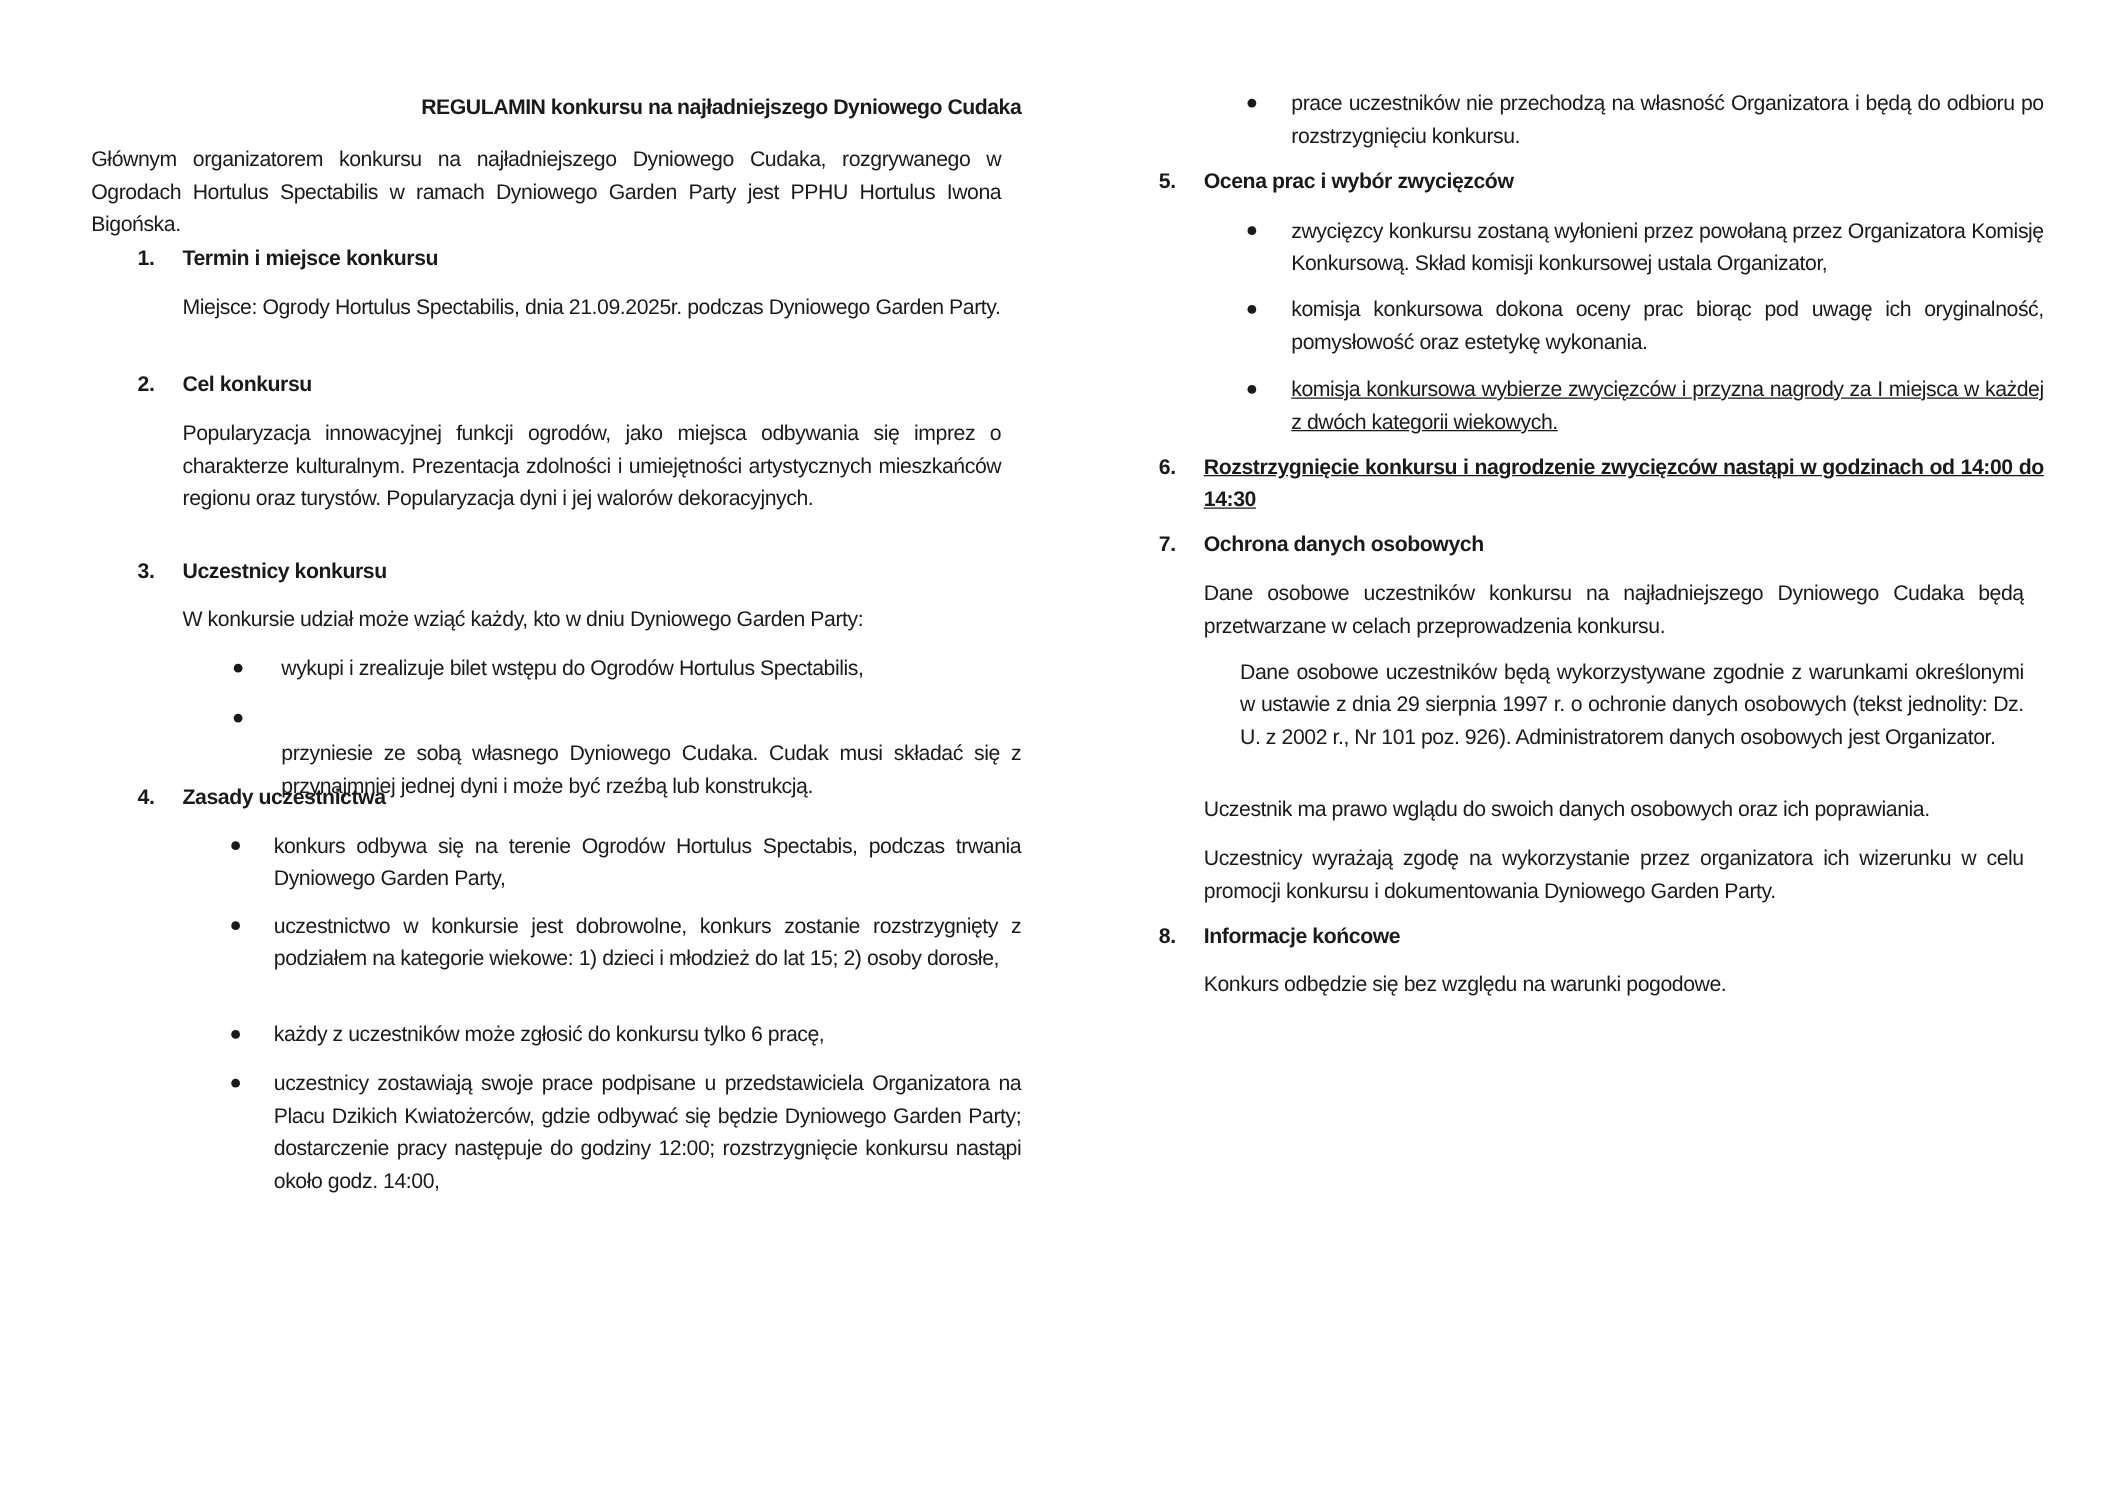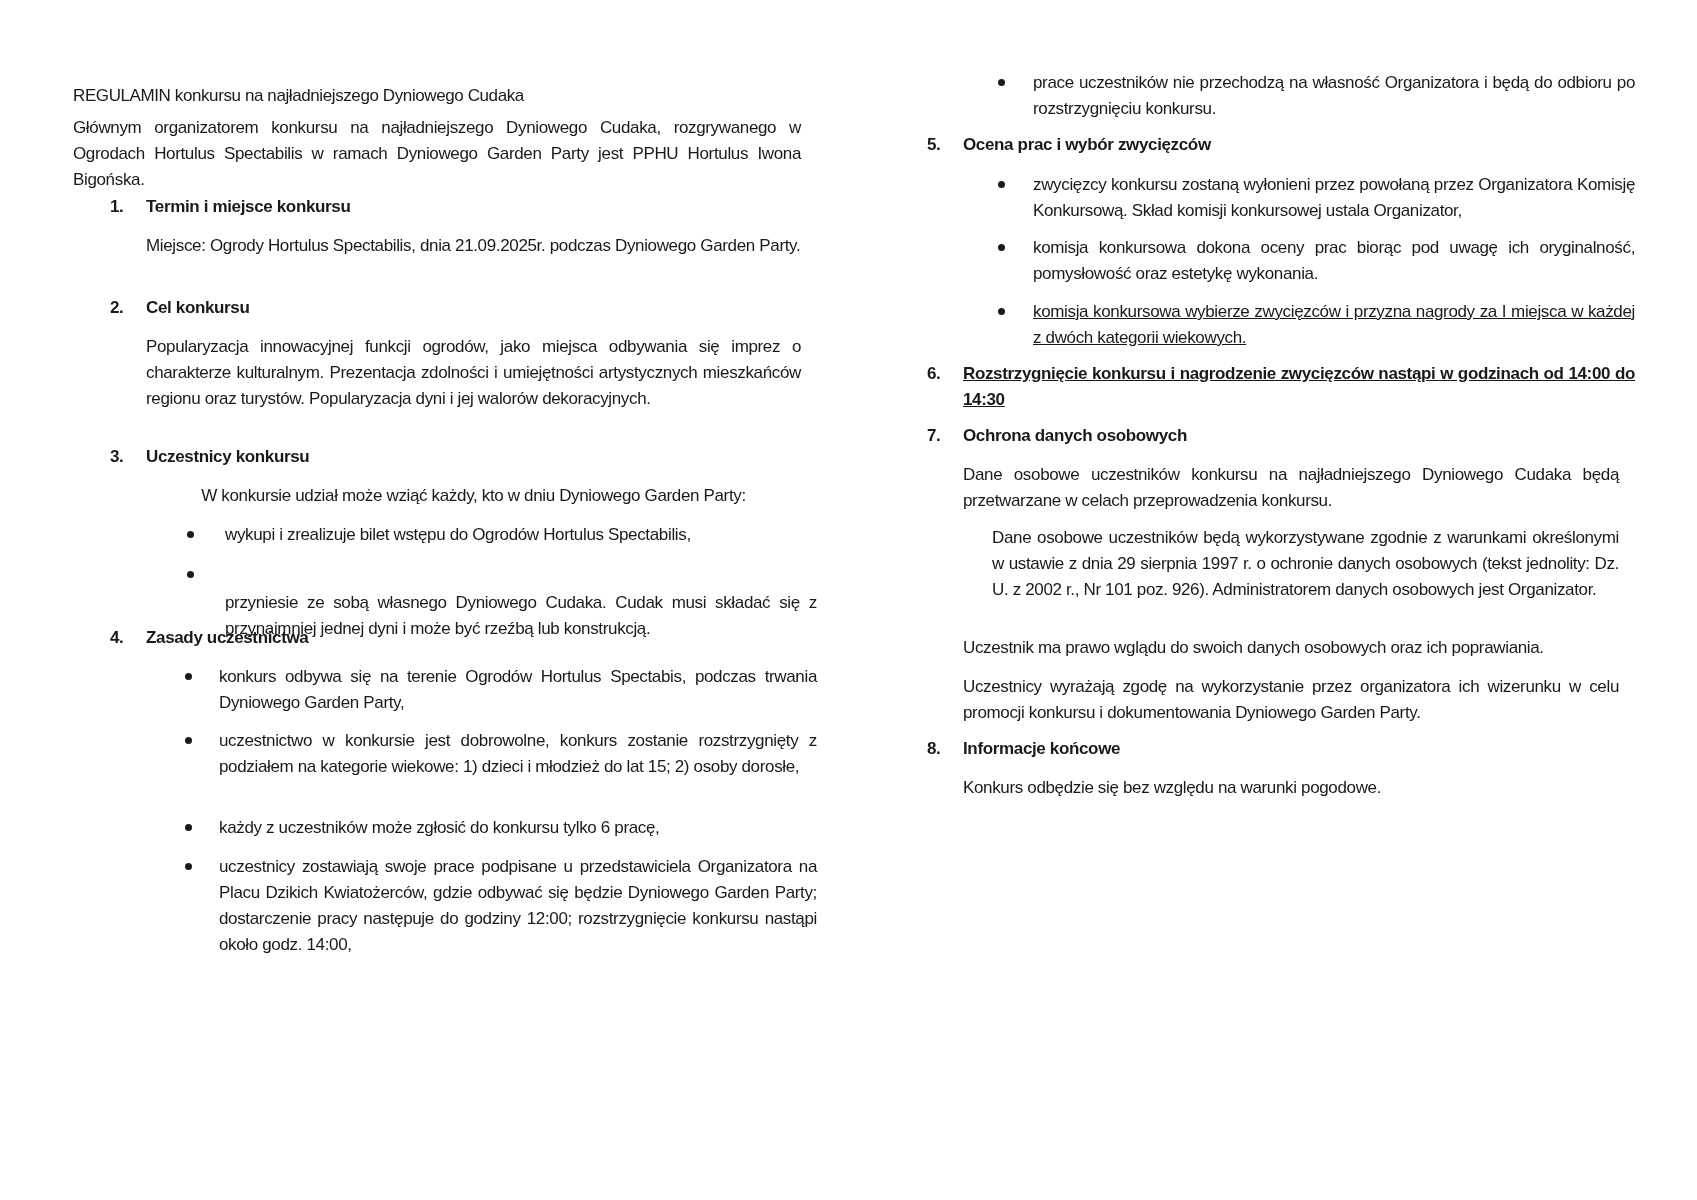--- a/index.html
+++ b/index.html
@@ -9,22 +9,22 @@
     color: #1a1a1a;
   }
   .col {
     position: absolute; top: 0;
     font-size: 17px; line-height: 26px; letter-spacing: -0.35px;
   }
   .col-left  { left: 73px;  width: 744px; }
   .col-right { left: 927px; width: 708px; }
 
   .title {
-    position: absolute; top: 83px; left: 0; width: 100%;
-    text-align: left; font-weight: normal; letter-spacing: -0.4px;
+    position: absolute; top: 73px; left: 0; width: 100%;
+    text-align: right; font-weight: bold; letter-spacing: -0.4px;
   }
   p { margin: 0; }
   .just { text-align: justify; }
 
   .abs { position: absolute; left: 0; right: 16px; }
 
   .heading { position: absolute; font-weight: bold; }
   .heading .num { position: absolute; left: 0; width: 36px; }
   .heading .txt { position: absolute; left: 36px; white-space: nowrap; }
 
@@ -49,21 +49,21 @@
   <div class="heading" style="top:295px; left:37px; width:700px;">
     <span class="num">2.</span>
     <span class="txt">Cel konkursu</span>
   </div>
   <p class="abs just" style="top:334px; left:73px;">Popularyzacja innowacyjnej funkcji ogrodów, jako miejsca odbywania się imprez o charakterze kulturalnym. Prezentacja zdolności i umiejętności artystycznych mieszkańców regionu oraz turystów. Popularyzacja dyni i jej walorów dekoracyjnych.</p>
 
   <div class="heading" style="top:444px; left:37px; width:700px;">
     <span class="num">3.</span>
     <span class="txt">Uczestnicy konkursu</span>
   </div>
-  <p class="abs" style="top:483px; left:73px;text-align:center;">W konkursie udział może wziąć każdy, kto w dniu  Dyniowego Garden Party:</p>
+  <p class="abs" style="top:483px; left:73px;">W konkursie udział może wziąć każdy, kto w dniu  Dyniowego Garden Party:</p>
 
   <div class="bullet" style="top:522px; left:114px;">
     <span class="dot" style="left:0;"></span>
     <p class="btxt" style="margin-left:38px;">wykupi i zrealizuje bilet wstępu do Ogrodów Hortulus Spectabilis,</p>
   </div>
   <div class="bullet" style="top:562px; left:114px;">
     <span class="dot" style="left:0;"></span>
     <p class="btxt" style="margin-left:38px;margin-top:28px;">przyniesie ze sobą własnego Dyniowego Cudaka. Cudak musi składać się z przynajmniej jednej dyni i może być rzeźbą lub konstrukcją.</p>
   </div>
 

